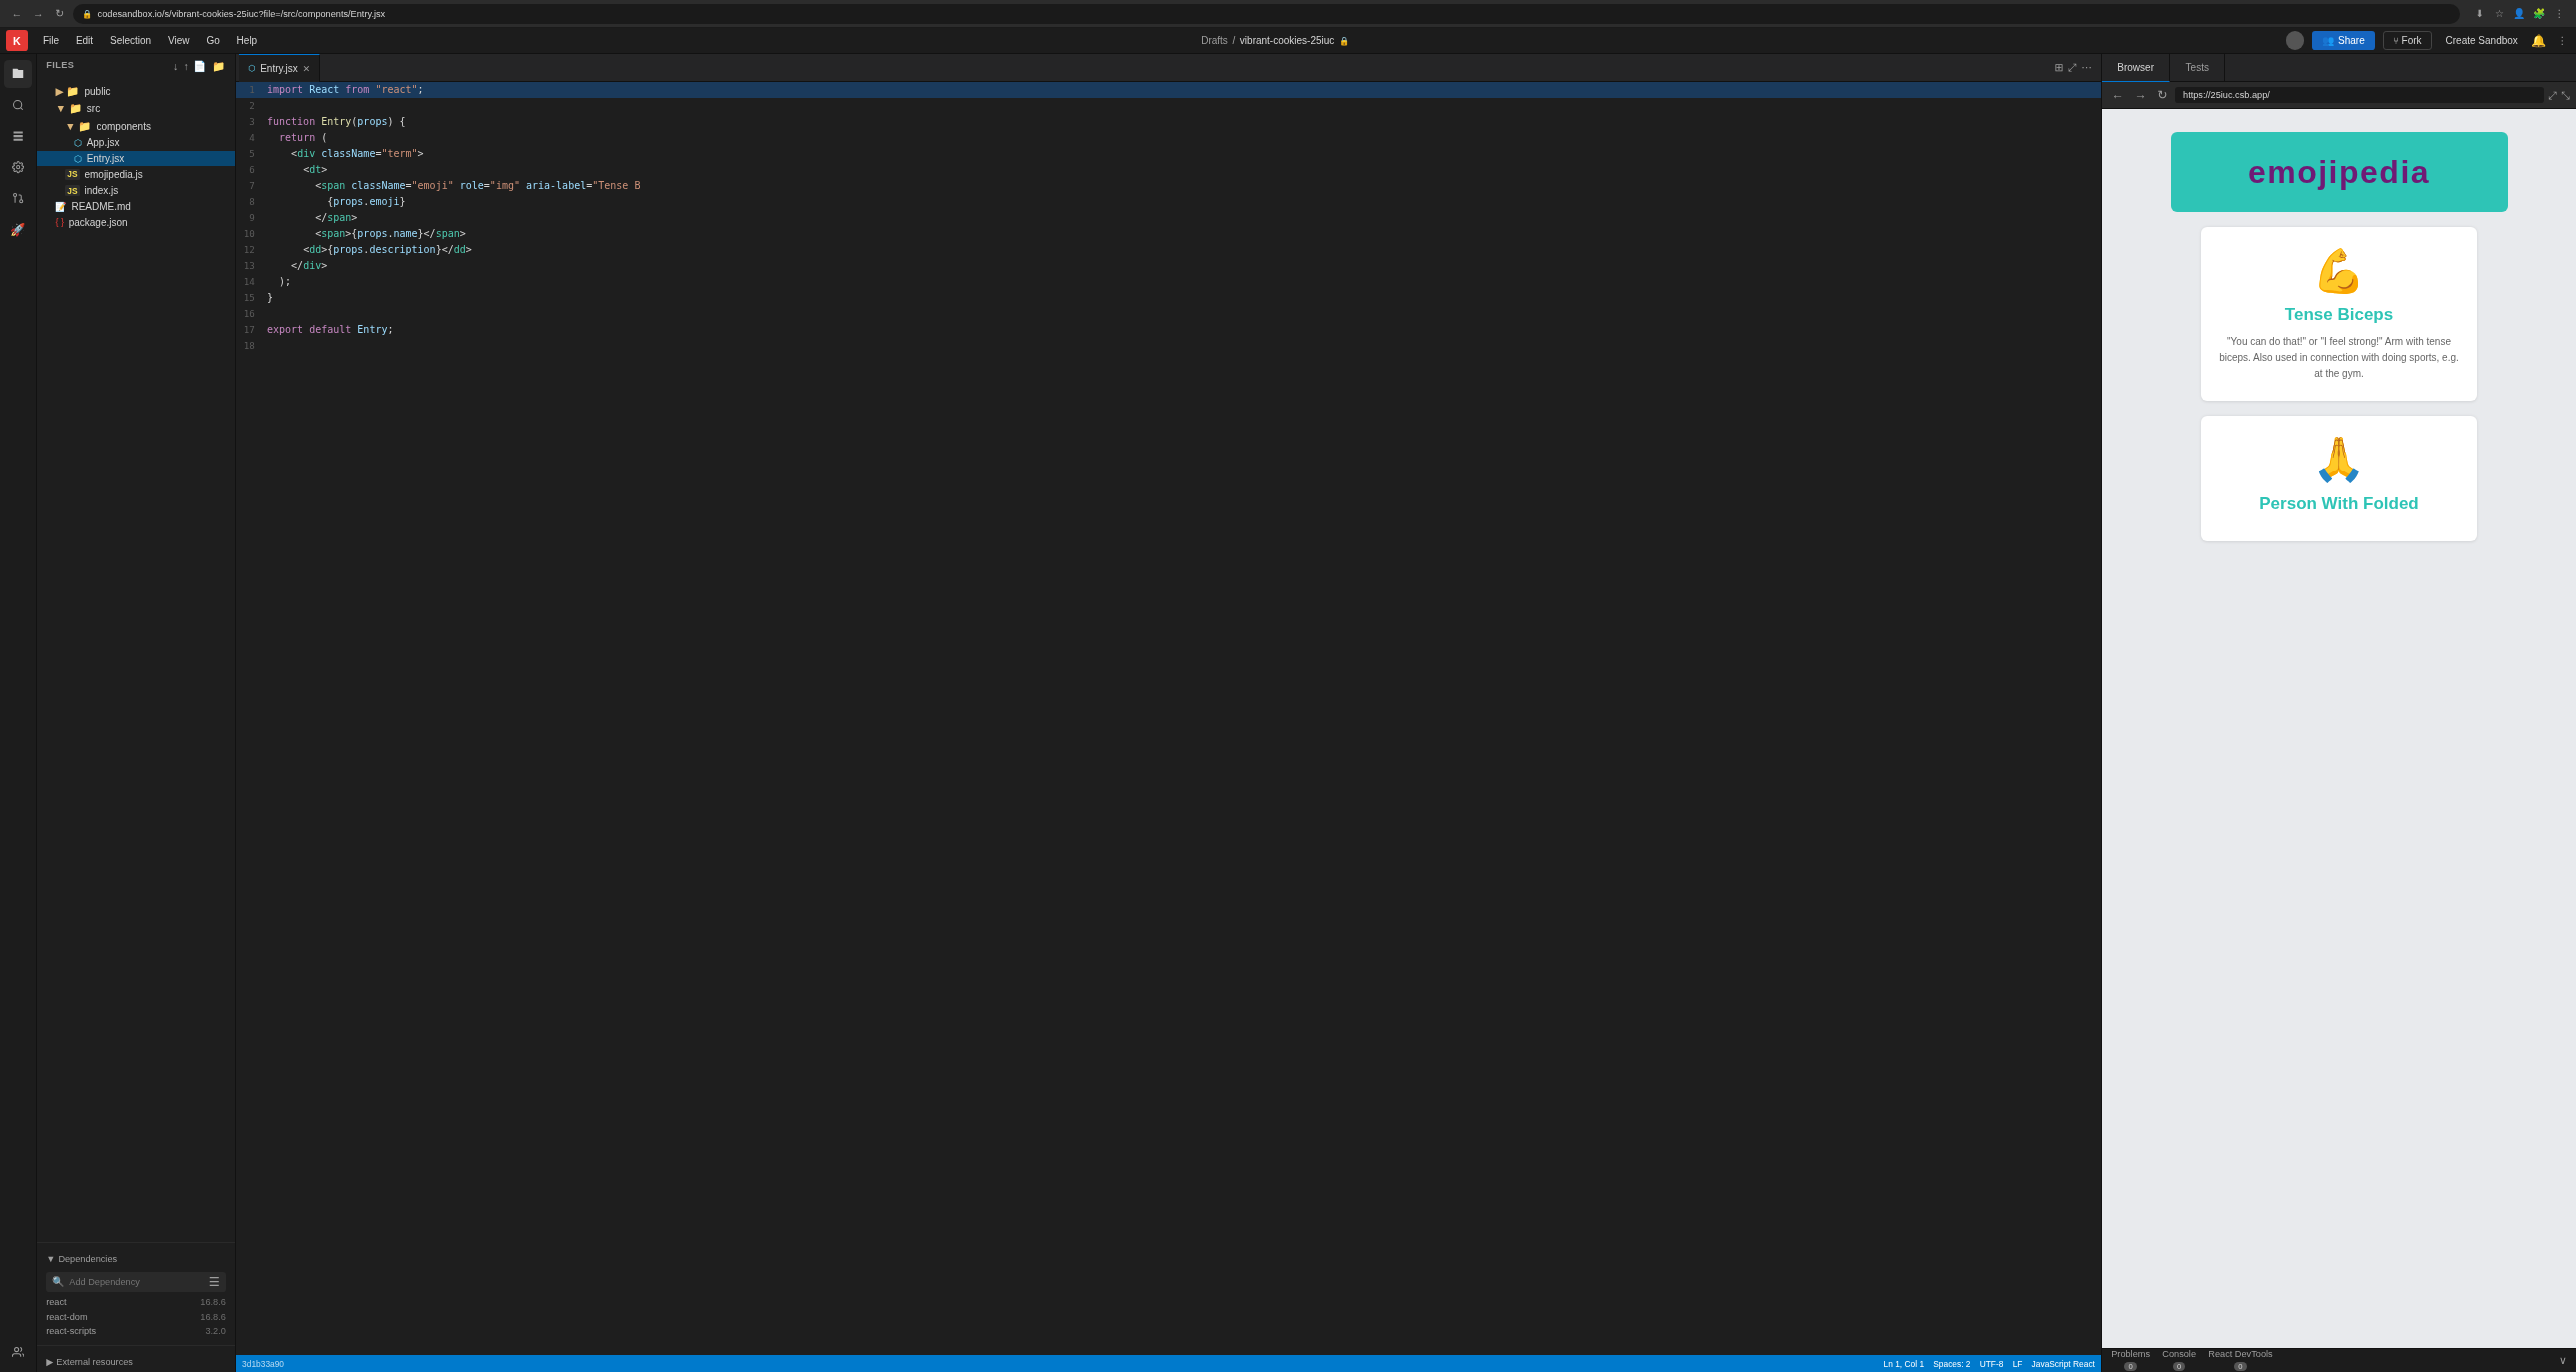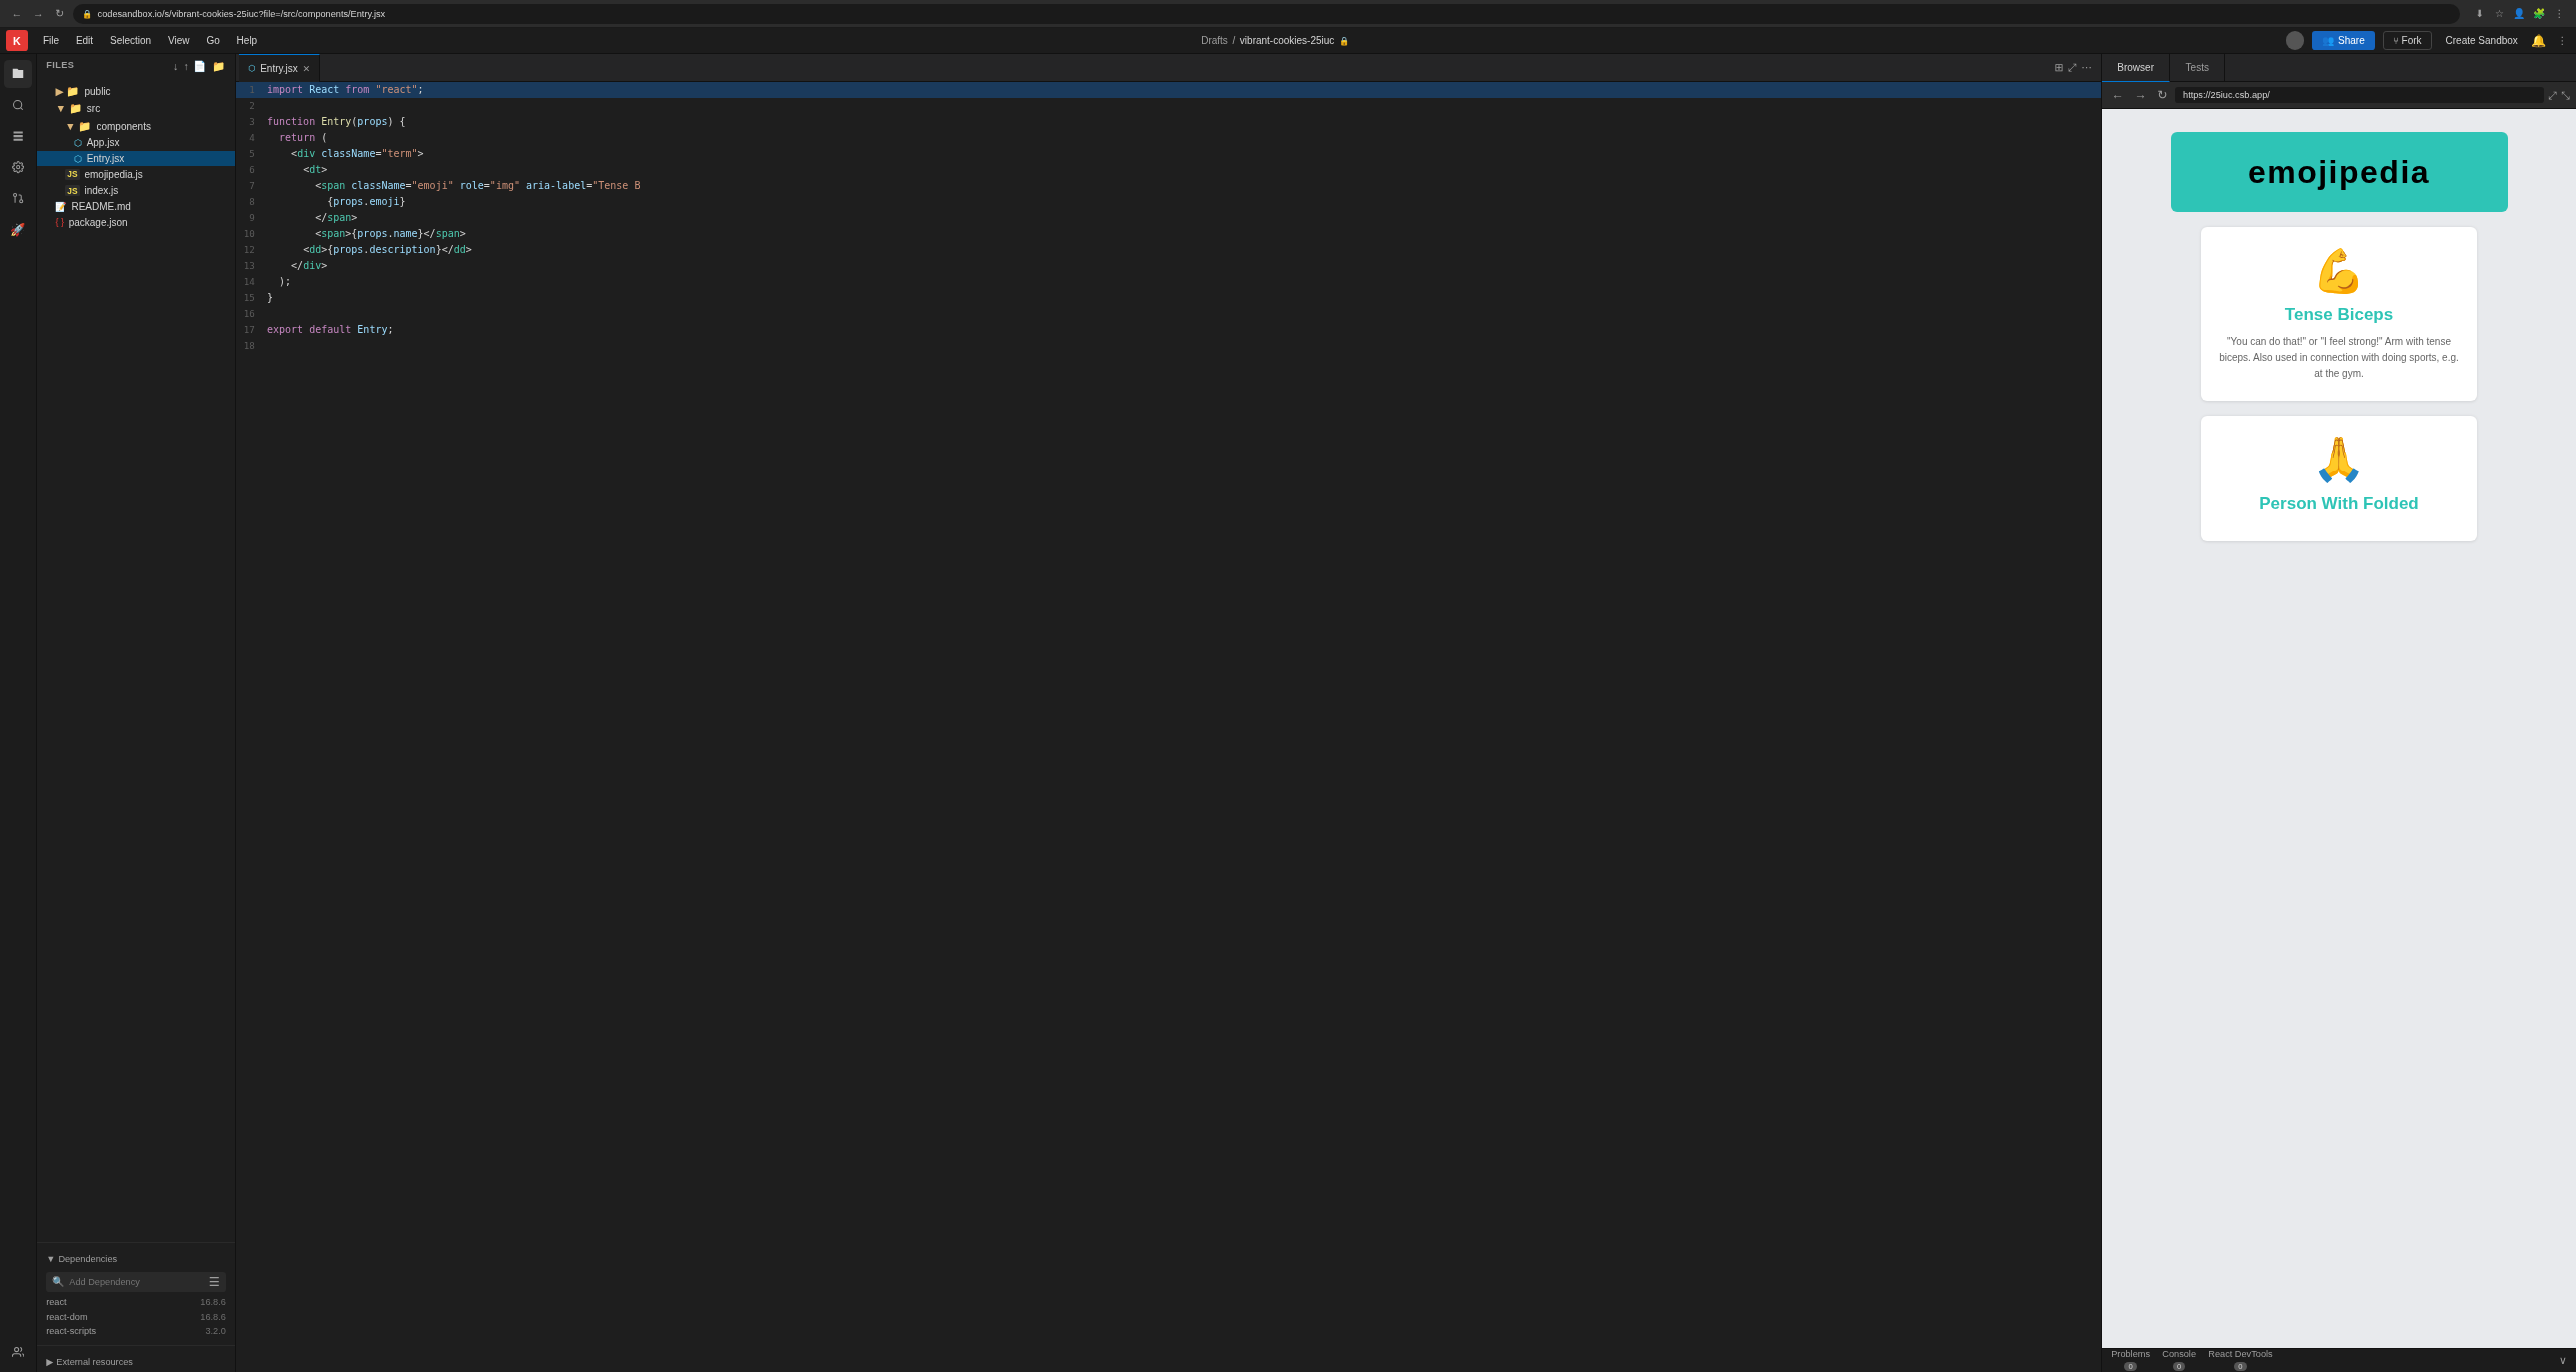--- a/index.html
+++ b/index.html
@@ -357,21 +357,21 @@
       width: 100%;
       max-width: 337px;
       background: #2ec4b6;
       border-radius: 6.1px;
       padding: 21.5px 15.3px;
       text-align: center;
     }
     .emojipedia-header h1 {
       font-size: 32px;
       font-weight: 800;
-      color: #000000;
+      color: #701a75;
       letter-spacing: 1.5px;
     }
     .emoji-card {
       background: white;
       border-radius: 6.1px;
       padding: 18.4px 15.3px;
       width: 100%;
       max-width: 276px;
       text-align: center;
       box-shadow: 0 0.8px 3.1px rgba(0,0,0,0.1);
@@ -683,20 +683,30 @@
       <div class="code-line">
         <span class="line-num">17</span>
         <span class="line-content"><span class="kw">export</span> <span class="kw">default</span> <span class="var">Entry</span><span class="punct">;</span></span>
       </div>
       <div class="code-line">
         <span class="line-num">18</span>
         <span class="line-content"> </span>
       </div>
     </div>
 
+    <div class="status-bar">
+      <span class="hash-display" style="color:rgba(255,255,255,0.7);">3d1b33a90</span>
+      <div class="status-right">
+        <span>Ln 1, Col 1</span>
+        <span>Spaces: 2</span>
+        <span>UTF-8</span>
+        <span>LF</span>
+        <span>JavaScript React</span>
+      </div>
+    </div>
   </div>
 
   <div class="browser-panel">
     <div class="browser-tabs">
       <div class="browser-tab active">Browser</div>
       <div class="browser-tab">Tests</div>
     </div>
     <div class="browser-address-bar">
       <span class="browser-nav-btn">←</span>
       <span class="browser-nav-btn">→</span>

